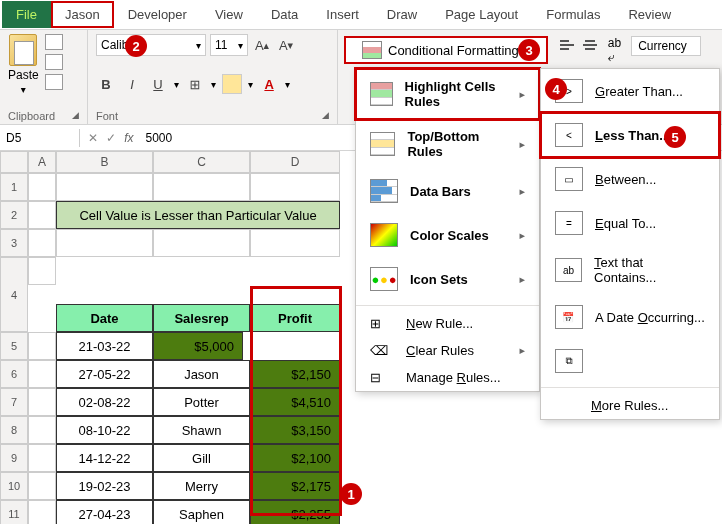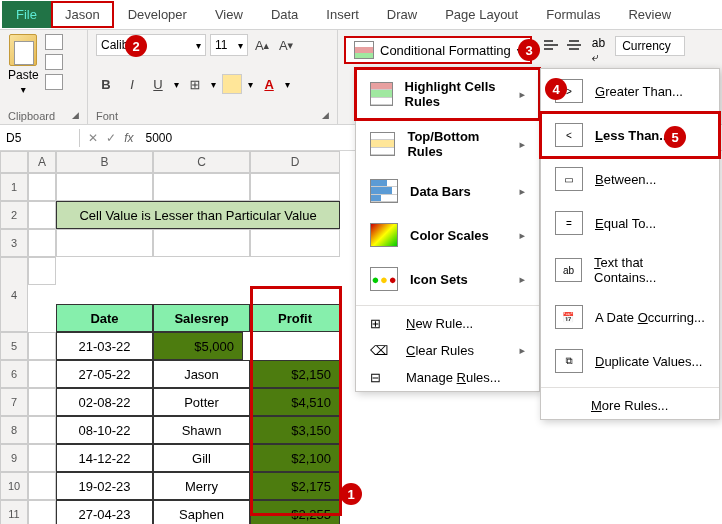--- a/index.html
+++ b/index.html
@@ -1,20 +1,20 @@
 <!DOCTYPE html>
 <html><head>
 <meta charset="utf-8">
 <style>
 * { box-sizing: border-box; margin: 0; padding: 0; font-family: 'Segoe UI', Arial, sans-serif; }
 body { background: #fff; width: 722px; height: 524px; overflow: hidden; font-size: 12px; position: relative; }
 
 .ribbon-tabs { display: flex; align-items: center; height: 30px; border-bottom: 1px solid #d4d4d4; padding-left: 2px; }
 .tab { padding: 6px 14px; font-size: 13px; cursor: pointer; color: #444; }
-.tab.file { background: #217346; color: #5eead4; }
+.tab.file { background: #217346; color: #bef264; }
 .tab.active { border: 2px solid #c00; padding: 4px 12px; }
 
 .ribbon-body { display: flex; height: 95px; border-bottom: 1px solid #d4d4d4; background: #f3f2f1; position: relative; }
 .ribbon-group { border-right: 1px solid #d4d4d4; padding: 4px 8px 2px 8px; display: flex; flex-direction: column; justify-content: space-between; }
 .group-label { text-align: center; font-size: 11px; color: #666; margin-top: 2px; }
 .dialog-launcher { font-size: 9px; color: #666; margin-left: auto; }
 .group-bottom { display: flex; align-items: center; justify-content: space-between; gap: 4px; }
 
 .clipboard-group { width: 88px; }
 .paste-btn { display: flex; flex-direction: column; align-items: center; gap: 2px; }
@@ -24,21 +24,21 @@
 .small-icon { width:18px; height:16px; background:#fff; border:1px solid #999; }
 
 .font-group { width: 250px; }
 .font-row1 { display:flex; gap:4px; align-items:center; margin-bottom:4px; }
 .font-select { border:1px solid #ccc; background:#fff; padding:2px 4px; font-size:12px; height:22px; display:flex; align-items:center; }
 .font-name { width:110px; }
 .font-size { width:38px; }
 .font-row2 { display:flex; gap:6px; align-items:center; }
 .font-btn { width:20px; height:20px; display:flex; align-items:center; justify-content:center; font-size:13px; color:#444; }
 
-.cf-button { border:2px solid #c00; display:flex; align-items:center; gap:6px; padding:3px 8px; background:#fff; font-size:13px; }
+.cf-button { border:2px solid #c00; display:flex; align-items:center; gap:6px; padding:3px 16px; background:#fff; font-size:13px; }
 .cf-icon { width:20px; height:18px; background:linear-gradient(to bottom,#fff 33%,#e8a0a0 33%,#e8a0a0 66%,#a0e8a0 66%); border:1px solid #888; }
 .chev { font-size:10px; }
 
 .align-icons { display:flex; gap:2px; margin-left:8px; }
 .align-icon { width:20px; height:18px; display:flex; flex-direction:column; gap:2px; justify-content:center; padding:2px; }
 .align-icon span { height:2px; background:#555; }
 
 .num-format { border:1px solid #ccc; background:#fff; padding:2px 6px; font-size:12px; width:70px; margin-left:8px; }
 
 .namebox-row { display:flex; align-items:center; height:26px; border-bottom:1px solid #d4d4d4; }
@@ -354,21 +354,20 @@
   <div class="menu-item">
       <div class="sub-icon">ab</div>
       <span><u>T</u>ext that Contains...</span>
     </div>
   <div class="menu-item">
       <div class="sub-icon">📅</div>
       <span>A Date <u>O</u>ccurring...</span>
     </div>
   <div class="menu-item">
       <div class="sub-icon">⧉</div>
-      <span><u>D</u>uplicate Values...</span>
     </div>
   <div class="menu-sep"></div>
   <div class="menu-item plain" style="padding-left:50px">
       <span><u>M</u>ore Rules...</span>
     </div>
 </div>
 
 <div class="callout" style="left:340px; top:483px;">1</div>
 <div class="callout" style="left:125px; top:35px;">2</div>
 <div class="callout" style="left:518px; top:39px;">3</div>

